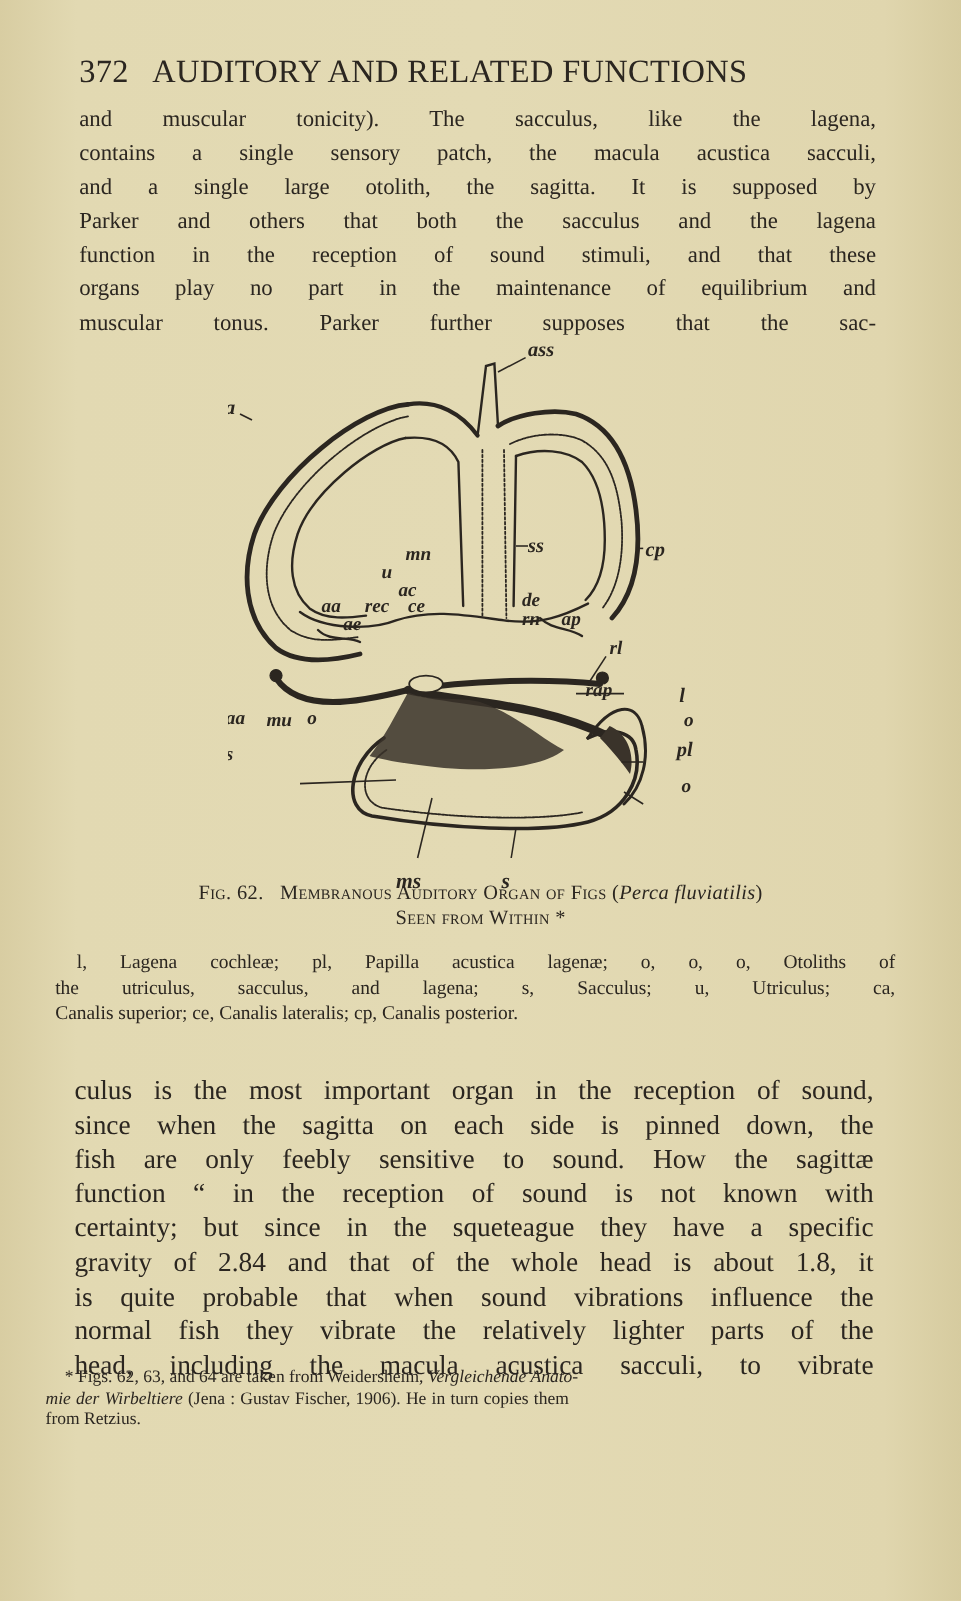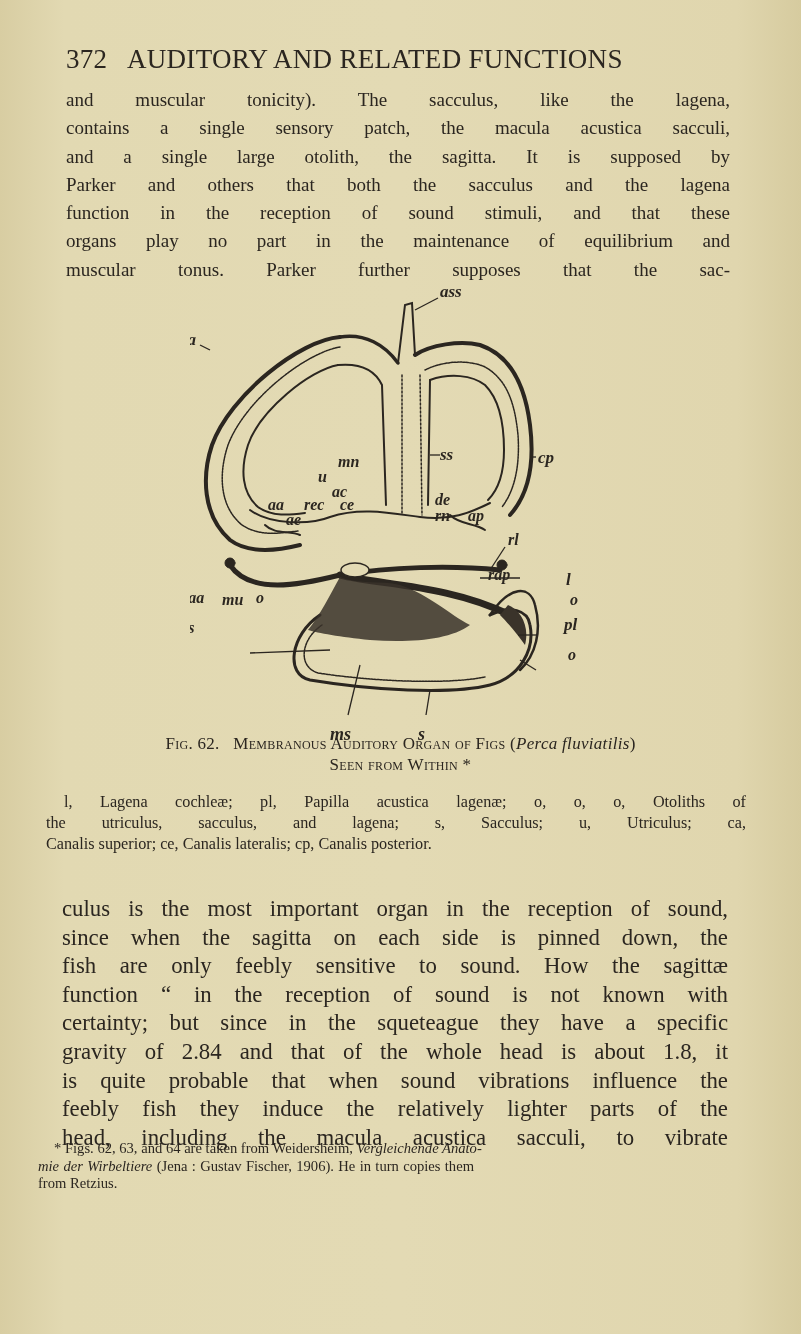--- a/index.html
+++ b/index.html
@@ -156,21 +156,21 @@
   </div>
 
   <div class="para" id="para2">
     <span class="ln">culus is the most important organ in the reception of sound,</span>
     <span class="ln">since when the sagitta on each side is pinned down, the</span>
     <span class="ln">fish are only feebly sensitive to sound.  How the sagittæ</span>
     <span class="ln">function “ in the reception of sound is not known with</span>
     <span class="ln">certainty; but since in the squeteague they have a specific</span>
     <span class="ln">gravity of 2.84 and that of the whole head is about 1.8, it</span>
     <span class="ln">is quite probable that when sound vibrations influence the</span>
-    <span class="ln">feebly fish they induce the relatively lighter parts of the</span>
+    <span class="ln">normal fish they vibrate the relatively lighter parts of the</span>
     <span class="ln">head, including the macula acustica sacculi, to vibrate</span>
   </div>
 
   <div class="footnote" style="left:38px; top:1140px; width:436px;">
     <span class="ln first"><span>* Figs. 62, 63, and 64 are taken from Weidersheim, </span><i>Vergleichende Anato-</i></span>
     <span class="ln"><i>mie der Wirbeltiere</i><span> (Jena : Gustav Fischer, 1906).  He in turn copies them</span></span>
     <span class="ln last">from Retzius.</span>
   </div>
 
 </div>

